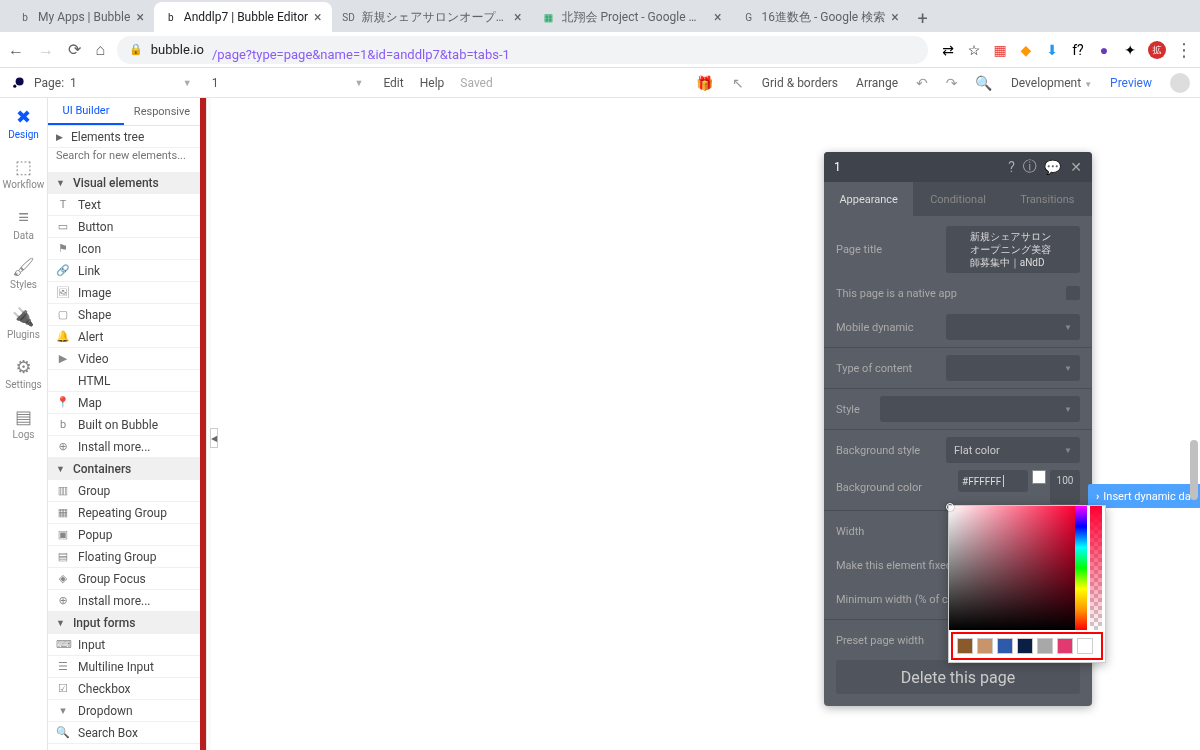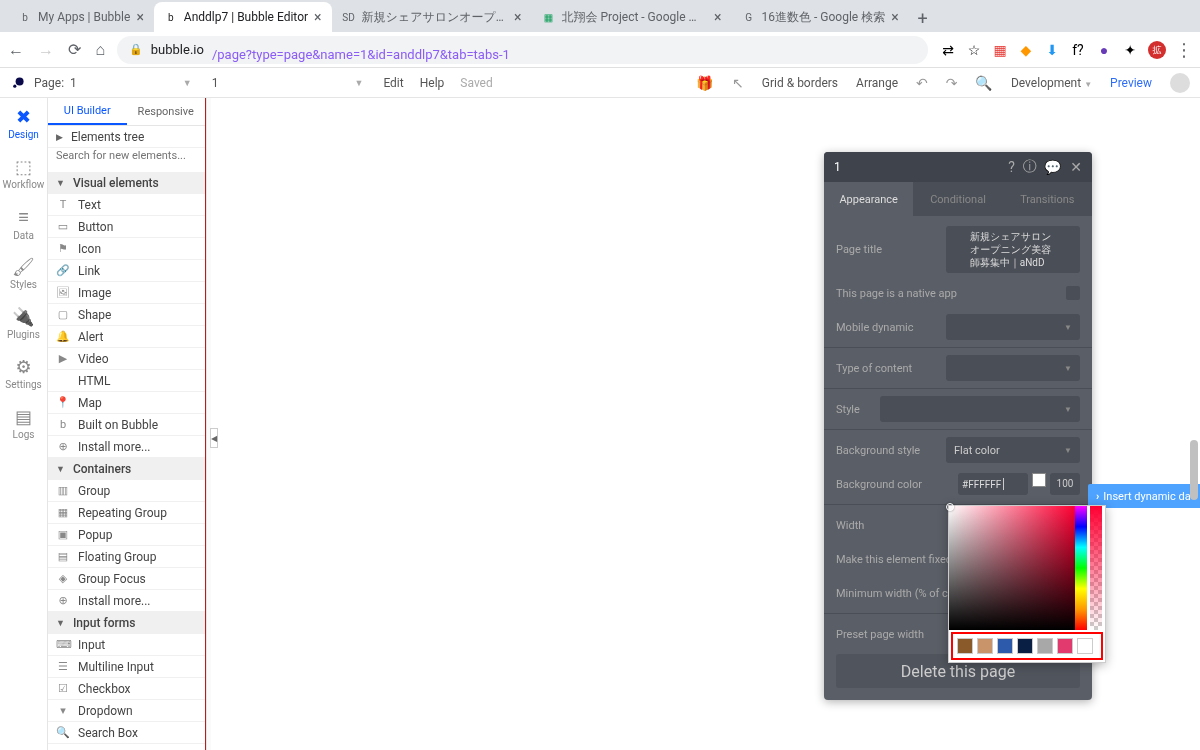--- a/index.html
+++ b/index.html
@@ -37,21 +37,21 @@
 .bubble-bar .avatar { width:20px; height:20px; border-radius:50%; background:#ddd; }
 .bubble-bar .ricon { color:#999; font-size:14px; }
 
 
 .main { display:flex; height:calc(100% - 98px); }
 .rail { width:48px; border-right:1px solid #e5e5e5; display:flex; flex-direction:column; }
 .rail-item { height:50px; display:flex; flex-direction:column; align-items:center; justify-content:center; gap:2px; font-size:10px; color:#888; cursor:pointer; }
 .rail-item.active { color:#0a57ff; }
 .rail-item .ricon { font-size:18px; }
 
-.panel { width:158px; border-right:1px solid #b91c1c; background:#fff; overflow-y:auto; font-size:12px; }
+.panel { width:158px; border-right:6px solid #b91c1c; background:#fff; overflow-y:auto; font-size:12px; }
 .panel-tabs { height:28px; display:flex; border-bottom:1px solid #e5e5e5; }
 .panel-tab { flex:1; display:flex; align-items:center; justify-content:center; font-size:11px; color:#666; cursor:pointer; }
 .panel-tab.active { color:#0a57ff; border-bottom:2px solid #0a57ff; }
 .panel-row { height:22px; display:flex; align-items:center; padding:0 8px; gap:8px; color:#444; cursor:pointer; border-bottom:1px solid #f0f0f0; }
 .panel-row.header { background:#f0f0f0; font-weight:500; }
 .panel-row .arrow { font-size:9px; color:#666; }
 .panel-row .picon { width:14px; text-align:center; color:#888; font-size:11px; }
 .panel-search { height:24px; padding:0 8px; }
 .panel-search input { width:100%; border:none; font-size:11px; color:#888; outline:none; }
 
@@ -70,21 +70,21 @@
 .prop-body { padding:10px 12px; }
 .prop-row { display:flex; align-items:center; min-height:28px; margin-bottom:6px; }
 .prop-row .label { flex:1; color:#aaa; font-size:11px; }
 .prop-row .value-box { width:134px; min-height:26px; background:#4a4e56; border-radius:3px; padding:4px 24px; font-size:10px; color:#ddd; line-height:1.3; }
 .prop-row .toggle { width:14px; height:14px; background:#4a4e56; border-radius:2px; }
 .prop-row .dd-box { width:134px; height:26px; background:#4a4e56; border-radius:3px; display:flex; align-items:center; padding:0 8px; color:#ccc; font-size:11px; }
 .prop-row .dd-box .dd-ar { margin-left:auto; font-size:8px; color:#888; }
 .prop-row .num-input { width:50px; height:26px; background:#4a4e56; border-radius:3px; display:flex; align-items:center; padding:0 8px; color:#ddd; font-size:11px; }
 .prop-row .color-input { width:70px; height:22px; background:#4a4e56; border-radius:3px; padding:0 4px; color:#ddd; font-size:10px; display:flex; align-items:center; }
 .prop-row .swatch { width:14px; height:14px; background:#fff; border:1px solid #888; margin-left:4px; }
-.prop-row .opacity { width:30px; height:22px; background:#4a4e56; text-align:center; line-height:22px; font-size:10px; margin-left:4px; border-radius:3px; }
+.prop-row .opacity { width:30px; height:34px; background:#4a4e56; text-align:center; line-height:22px; font-size:10px; margin-left:4px; border-radius:3px; }
 .sep { height:1px; background:#4a4e56; margin:6px -12px; }
 .delete-btn { height:34px; background:#50545c; margin:6px 0 2px; border-radius:3px; display:flex; align-items:center; justify-content:center; color:#ccc; font-size:16px; cursor:pointer; }
 
 
 .color-picker { position:absolute; left:948px; top:505px; width:158px; background:#fff; border:1px solid #ccc; box-shadow:0 2px 10px rgba(0,0,0,0.3); }
 .cp-sat { height:124px; background:linear-gradient(to top, #000, transparent), linear-gradient(to right, #fff, #ff0033); position:relative; }
 .cp-cursor { position:absolute; width:8px; height:8px; border:1px solid #fff; border-radius:50%; left:-3px; top:-3px; box-shadow:0 0 2px rgba(0,0,0,0.5); }
 .cp-hue { width:12px; height:124px; background:linear-gradient(to bottom,#f0f,#00f,#0ff,#0f0,#ff0,#f90,#f00); position:absolute; right:18px; top:0; }
 .cp-alpha { width:12px; height:124px; position:absolute; right:3px; top:0; background:repeating-conic-gradient(#ccc 0 25%, #fff 0 50%) 0 0/8px 8px; }
 .cp-alpha::after { content:''; position:absolute; inset:0; background:linear-gradient(to bottom, #ff0033, transparent); }

